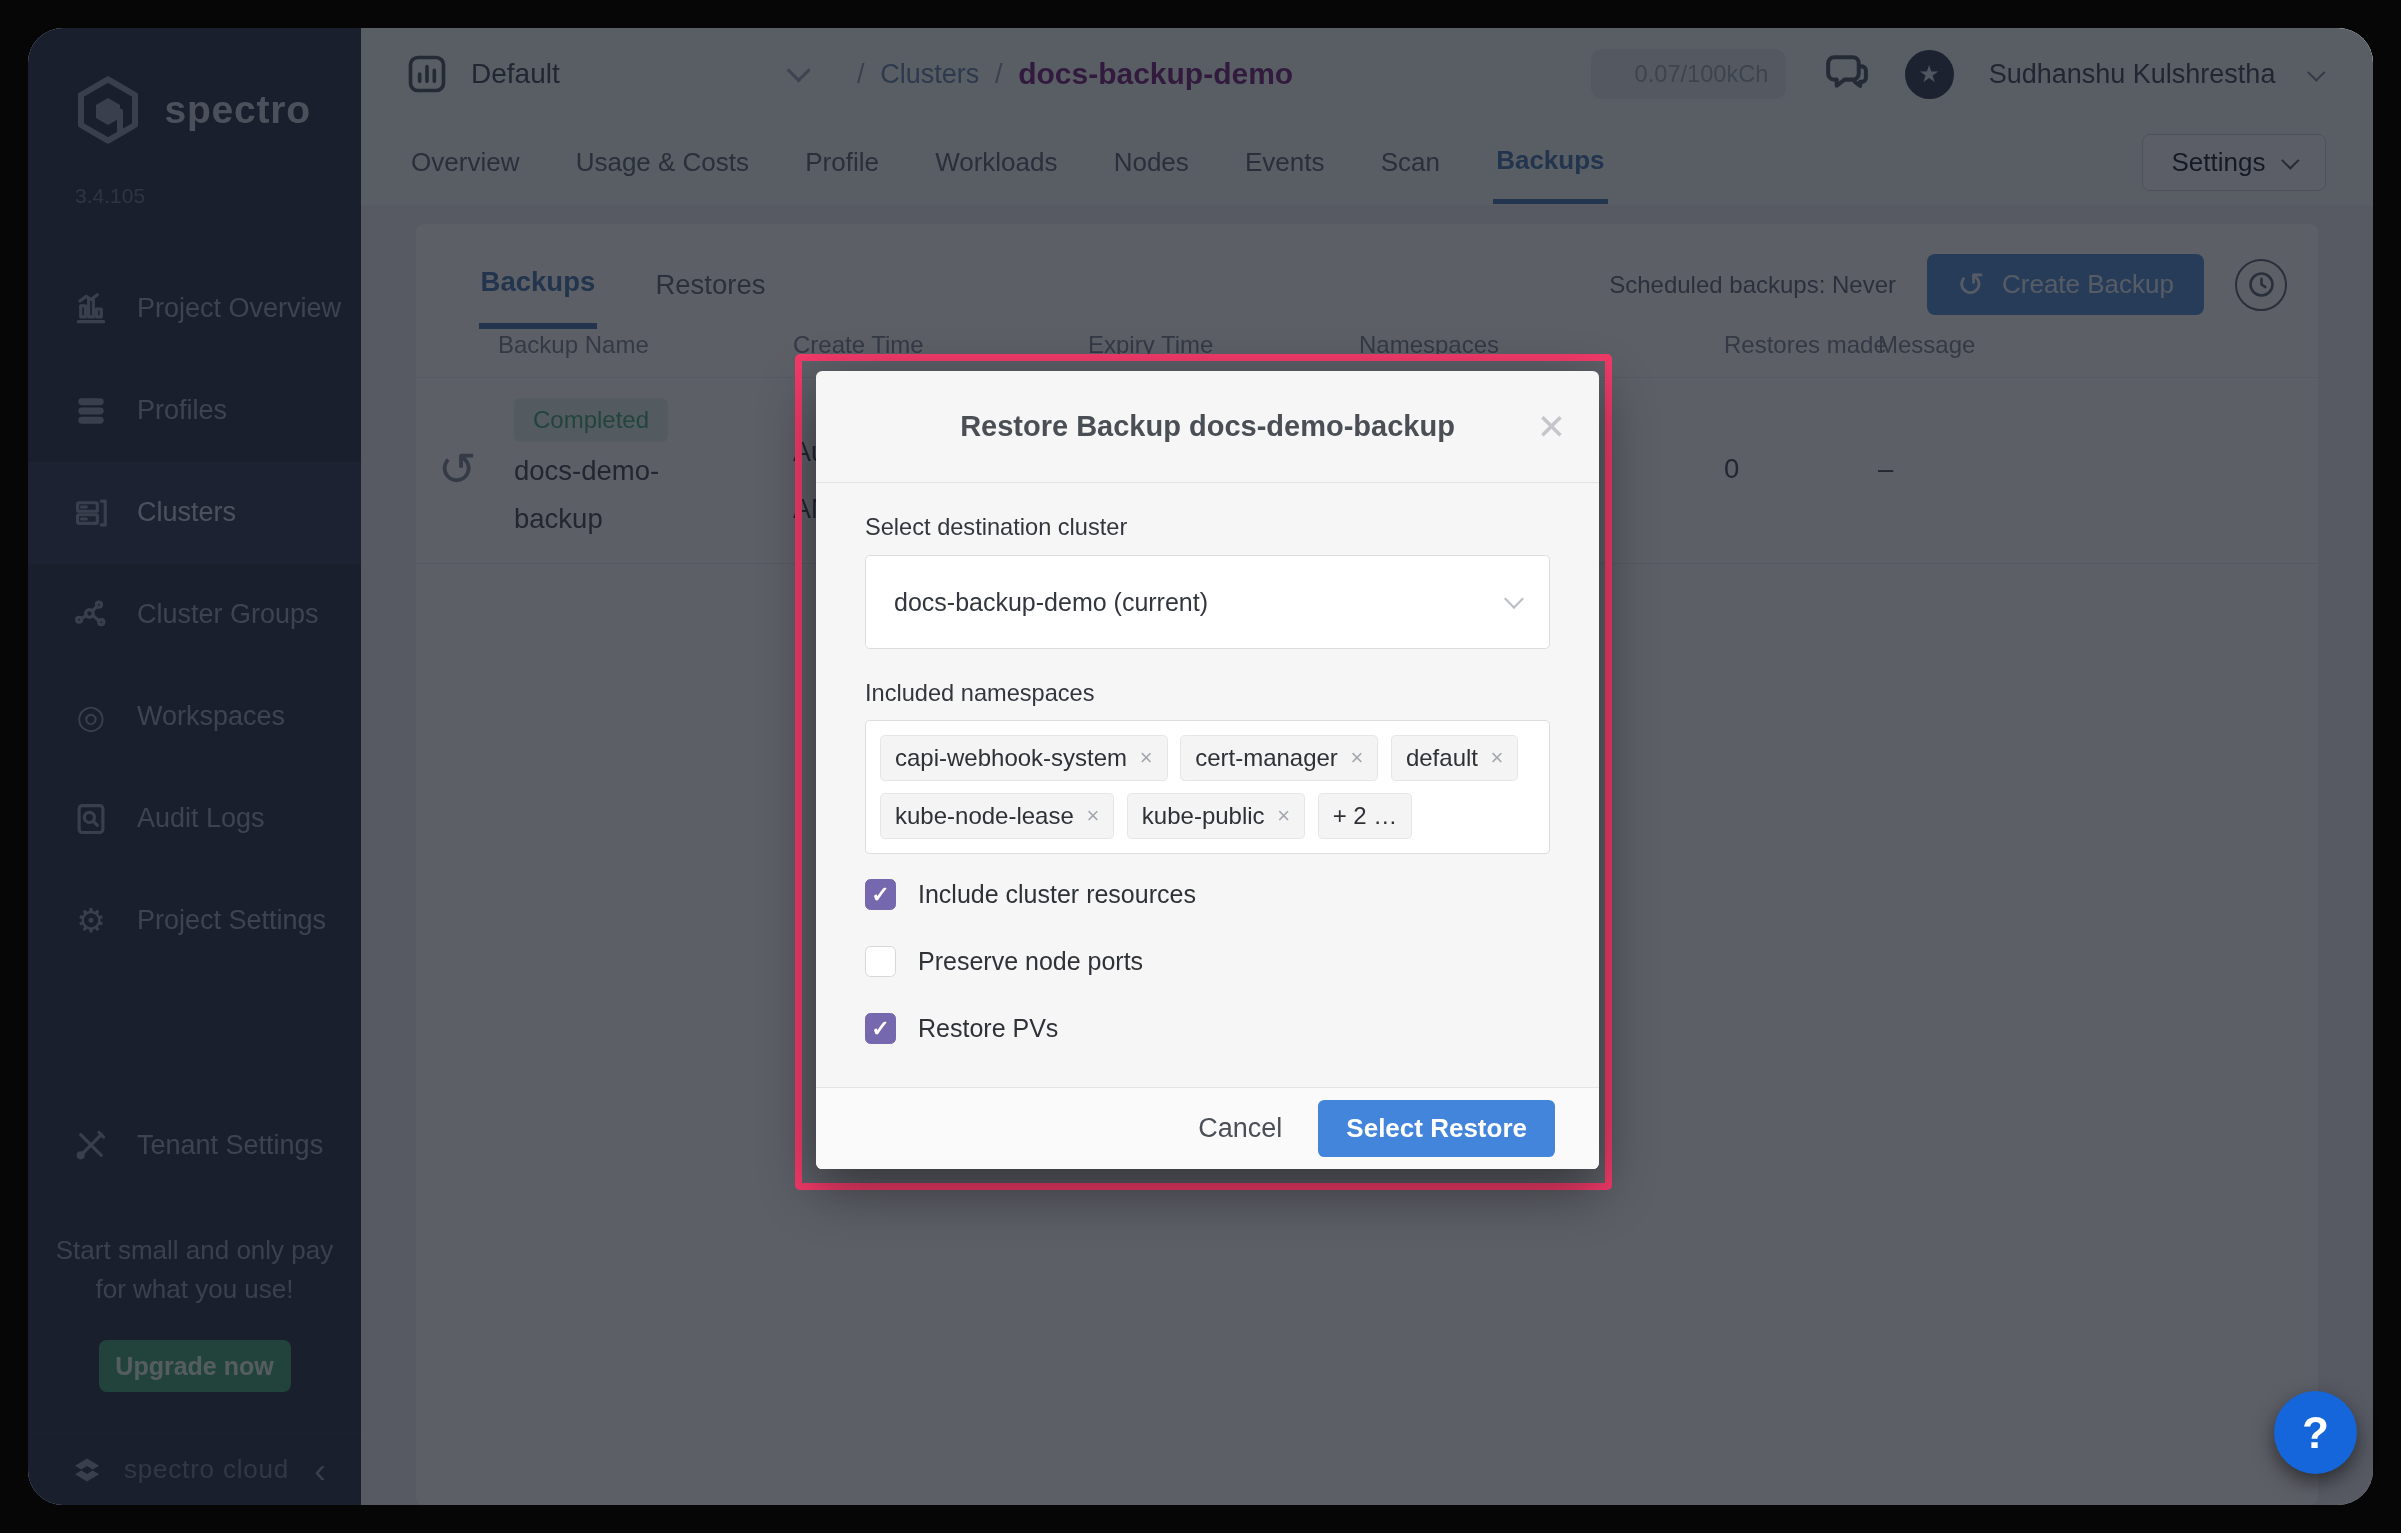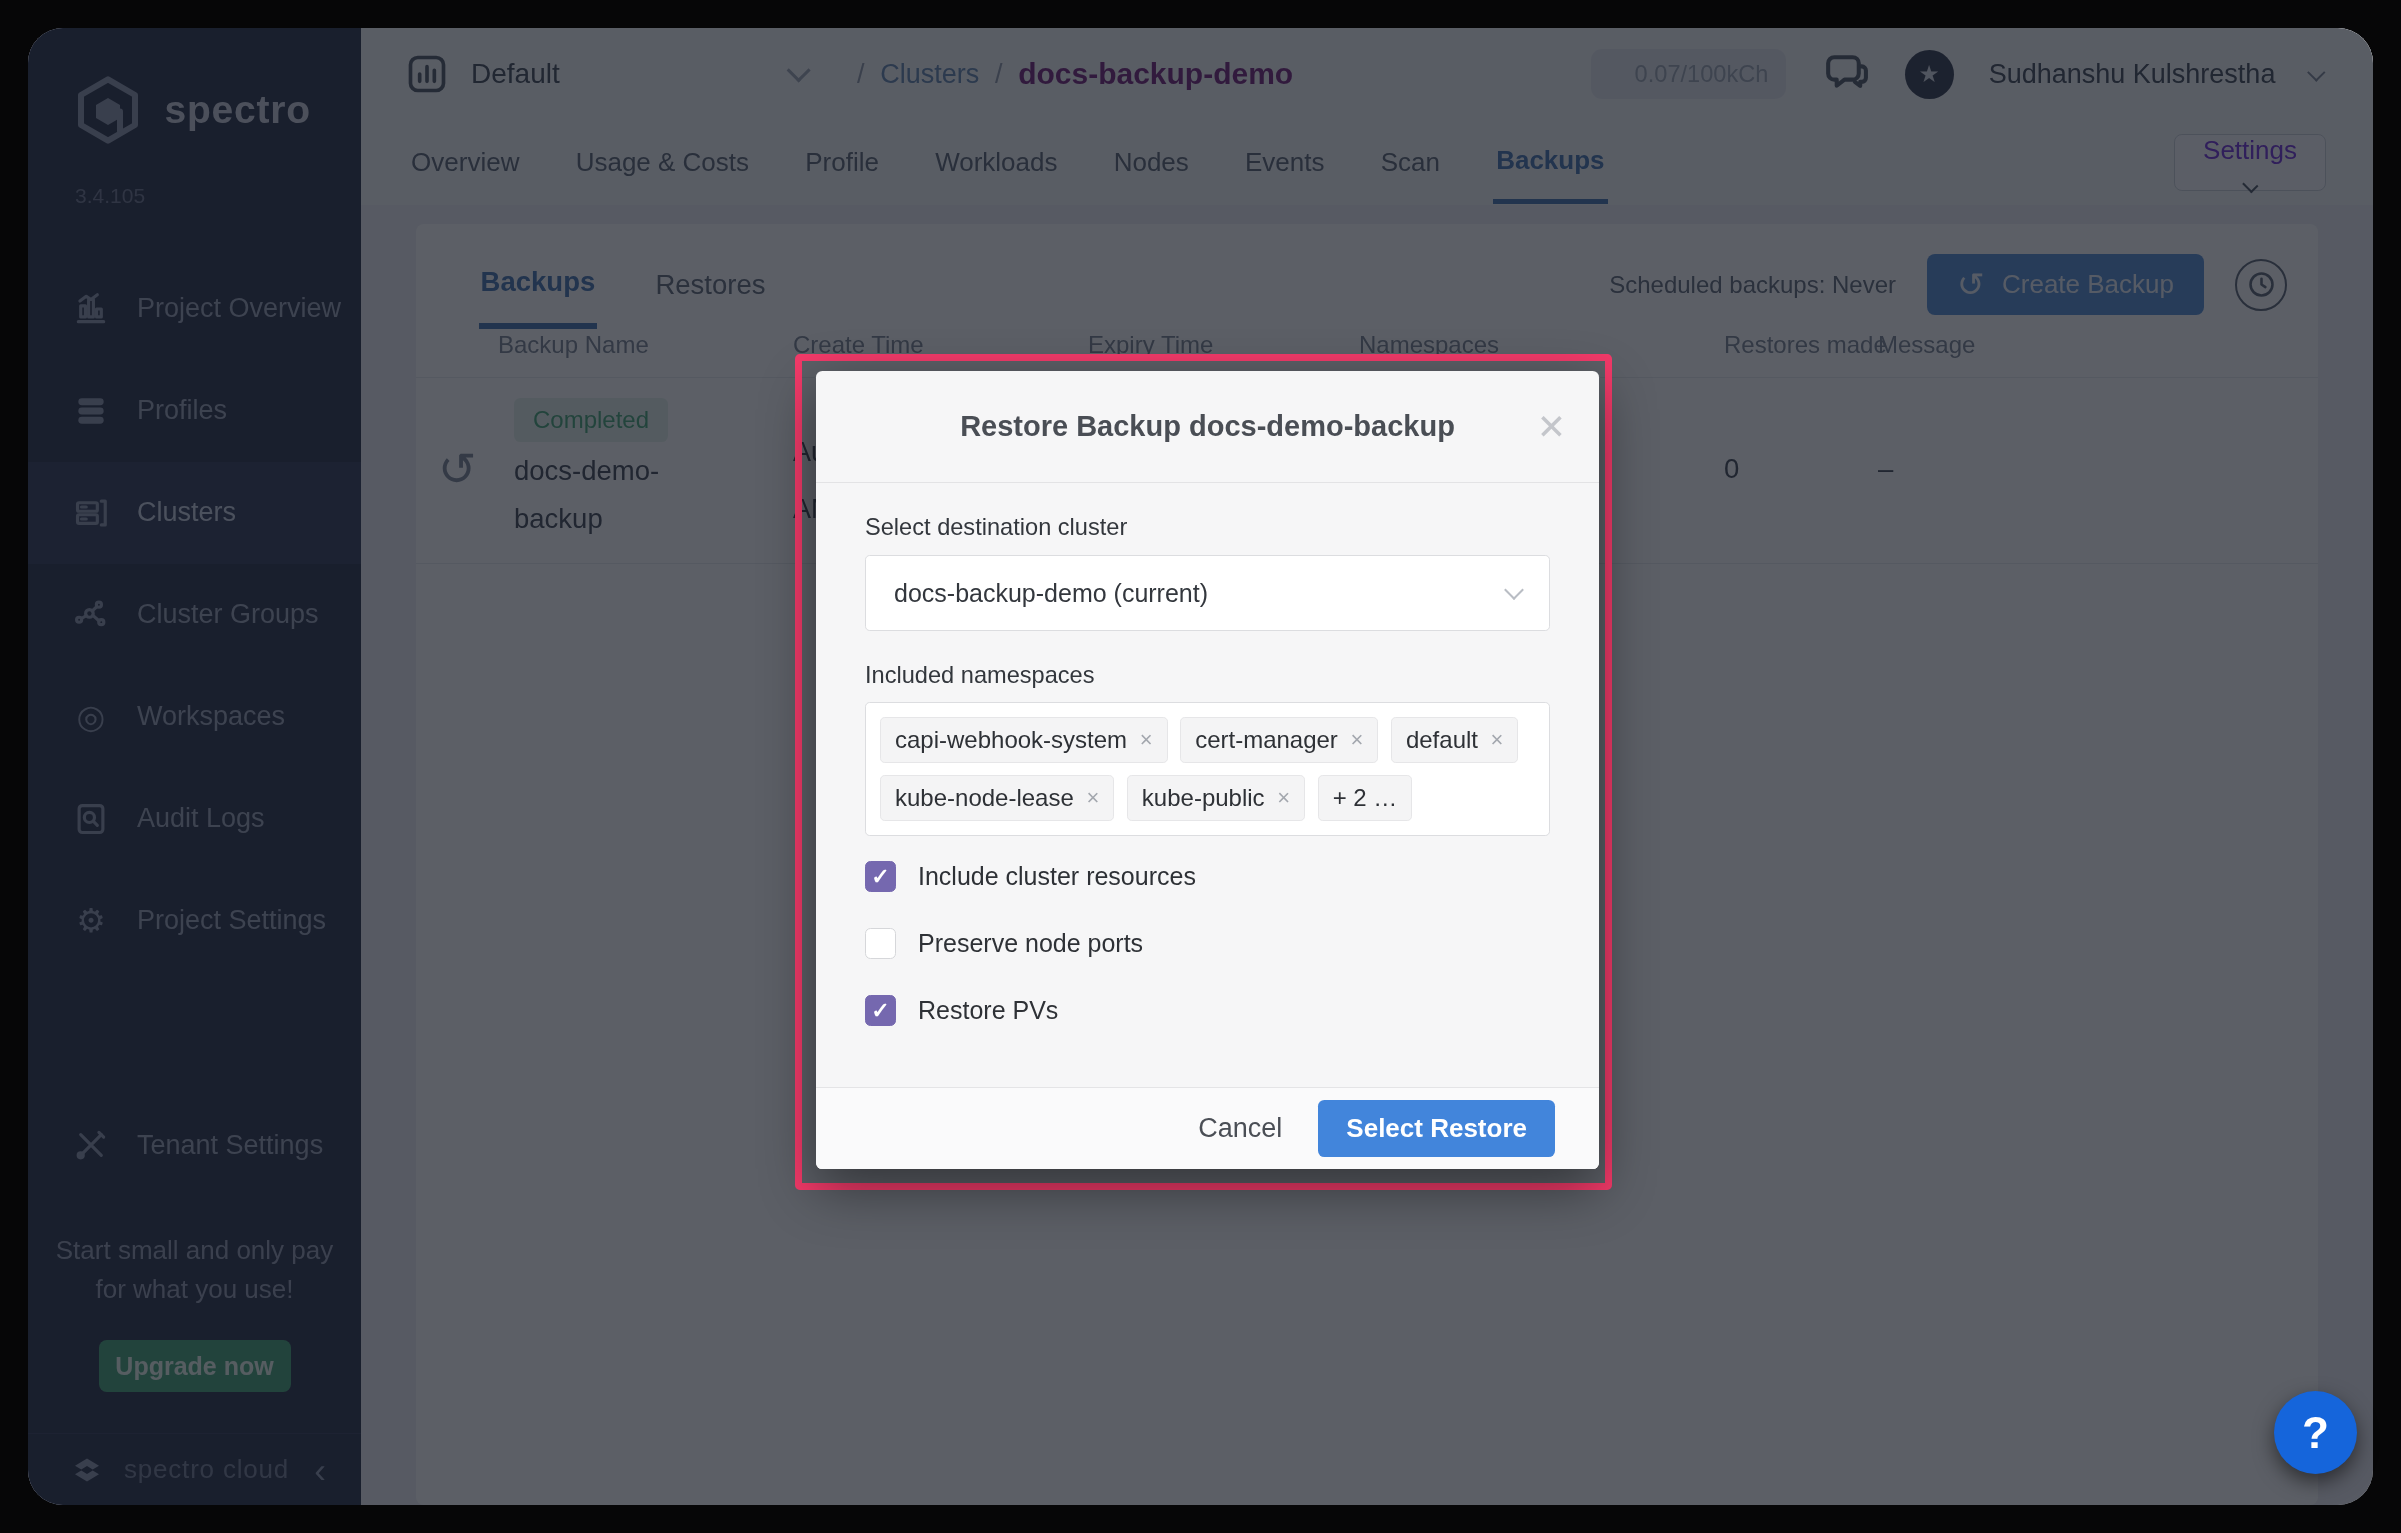--- a/index.html
+++ b/index.html
@@ -56,21 +56,21 @@
             display:flex; align-items:center; justify-content:center; font-size:23.6px; }
   .user-name { font-size:27px; color:#3A4350; }
   .user-chevron { width:12.6px; height:12.6px; border-right:2.4px solid #7A8494; border-bottom:2.4px solid #7A8494;
                   transform:rotate(45deg); margin-top:-4.7px; }
 
   .tabsrow { height:88px; background:#F6F7F9; display:flex; align-items:center; padding:0 47px; gap:50px; }
   .tab { font-size:26px; color:#55606E; padding:23.6px 3.1px; cursor:pointer; }
   .tab.active { color:#3D6FAE; font-weight:600; border-bottom:5.5px solid #3D6FAE; }
   .settings-btn { margin-left:auto; height:57px; padding:0 28px; background:#FBFCFD;
                   border:1.6px solid #C9CFD8; border-radius:7.9px; display:flex; align-items:center;
-                  gap:19px; font-size:26px; color:#6d28d9; cursor:pointer;flex-direction:column; }
+                  gap:19px; font-size:26px; color:#0f172a; cursor:pointer; }
   .settings-btn .chev { border-color:#454F5D; width:12.6px; height:12.6px; border-width:2.4px; margin-top:-4.7px;}
 
   .content { flex:1; padding:19px 55px 0 55px; }
   .card { background:#FFFFFF; border-radius:7.9px; height:1281px; position:relative; padding-top:14px; }
   .card-toolbar { display:flex; align-items:center; height:93px; padding:0 31px 0 63px; }
   .subtab { font-size:27.5px; color:#5A6474; margin-right:57px; padding:25px 1.6px; cursor:pointer; }
   .subtab.active { color:#3D6FAE; font-weight:700; border-bottom:6.3px solid #3D6FAE; }
   .toolbar-right { margin-left:auto; display:flex; align-items:center; gap:31px; }
   .sched-text { font-size:24px; color:#5A6474; }
   .create-btn { height:61px; padding:0 30px; background:#4E8AD4; border-radius:7.9px;
@@ -101,21 +101,21 @@
   
   .modal { position:absolute; left:816px; top:371px; width:783px; height:798px;
            background:#F6F6F7; border-radius:6.3px; box-shadow:0 19px 55px rgba(0,0,0,0.45);
            display:flex; flex-direction:column; }
   .modal-header { height:112px; border-bottom:1.6px solid #E3E3E5; position:relative;
                   display:flex; align-items:center; justify-content:center; }
   .modal-title { font-size:29px; font-weight:600; color:#4A4E55; }
   .modal-close { position:absolute; right:33px; top:36px; font-size:35px; color:#C4C6CB; cursor:pointer; }
   .modal-body { padding:0 49px; display:flex; flex-direction:column; }
   .fld-label { margin-top:31px; font-size:23.6px; color:#33373D; }
-  .select-box { margin-top:14px; height:76px; background:#fff; border:1.6px solid #DCDDE0; border-radius:4.7px;
+  .select-box { margin-top:14px; height:94px; background:#fff; border:1.6px solid #DCDDE0; border-radius:4.7px;
                 display:flex; align-items:center; padding:0 28px; cursor:pointer; }
   .select-value { font-size:25px; color:#33373D; }
   .select-box .chev { margin-left:auto; width:14px; height:14px; border-width:2.4px; border-color:#B9BDC4; }
   .chips-box { margin-top:12.6px; min-height:118px; background:#fff; border:1.6px solid #DCDDE0; border-radius:4.7px;
                padding:14px; display:flex; flex-wrap:wrap; gap:12.6px; align-content:flex-start; }
   .chip { background:#F4F4F5; border:1.6px solid #E6E6E8; border-radius:4.7px; height:46px;
           display:flex; align-items:center; gap:12.6px; padding:12px 14px; font-size:24px; color:#2E3136; }
   .chip .x { color:#A3A7AE; font-size:22px; cursor:pointer; }
   .cb-row { display:flex; align-items:center; gap:22px; cursor:pointer; }
   .cb-row.first { margin-top:25px; }

